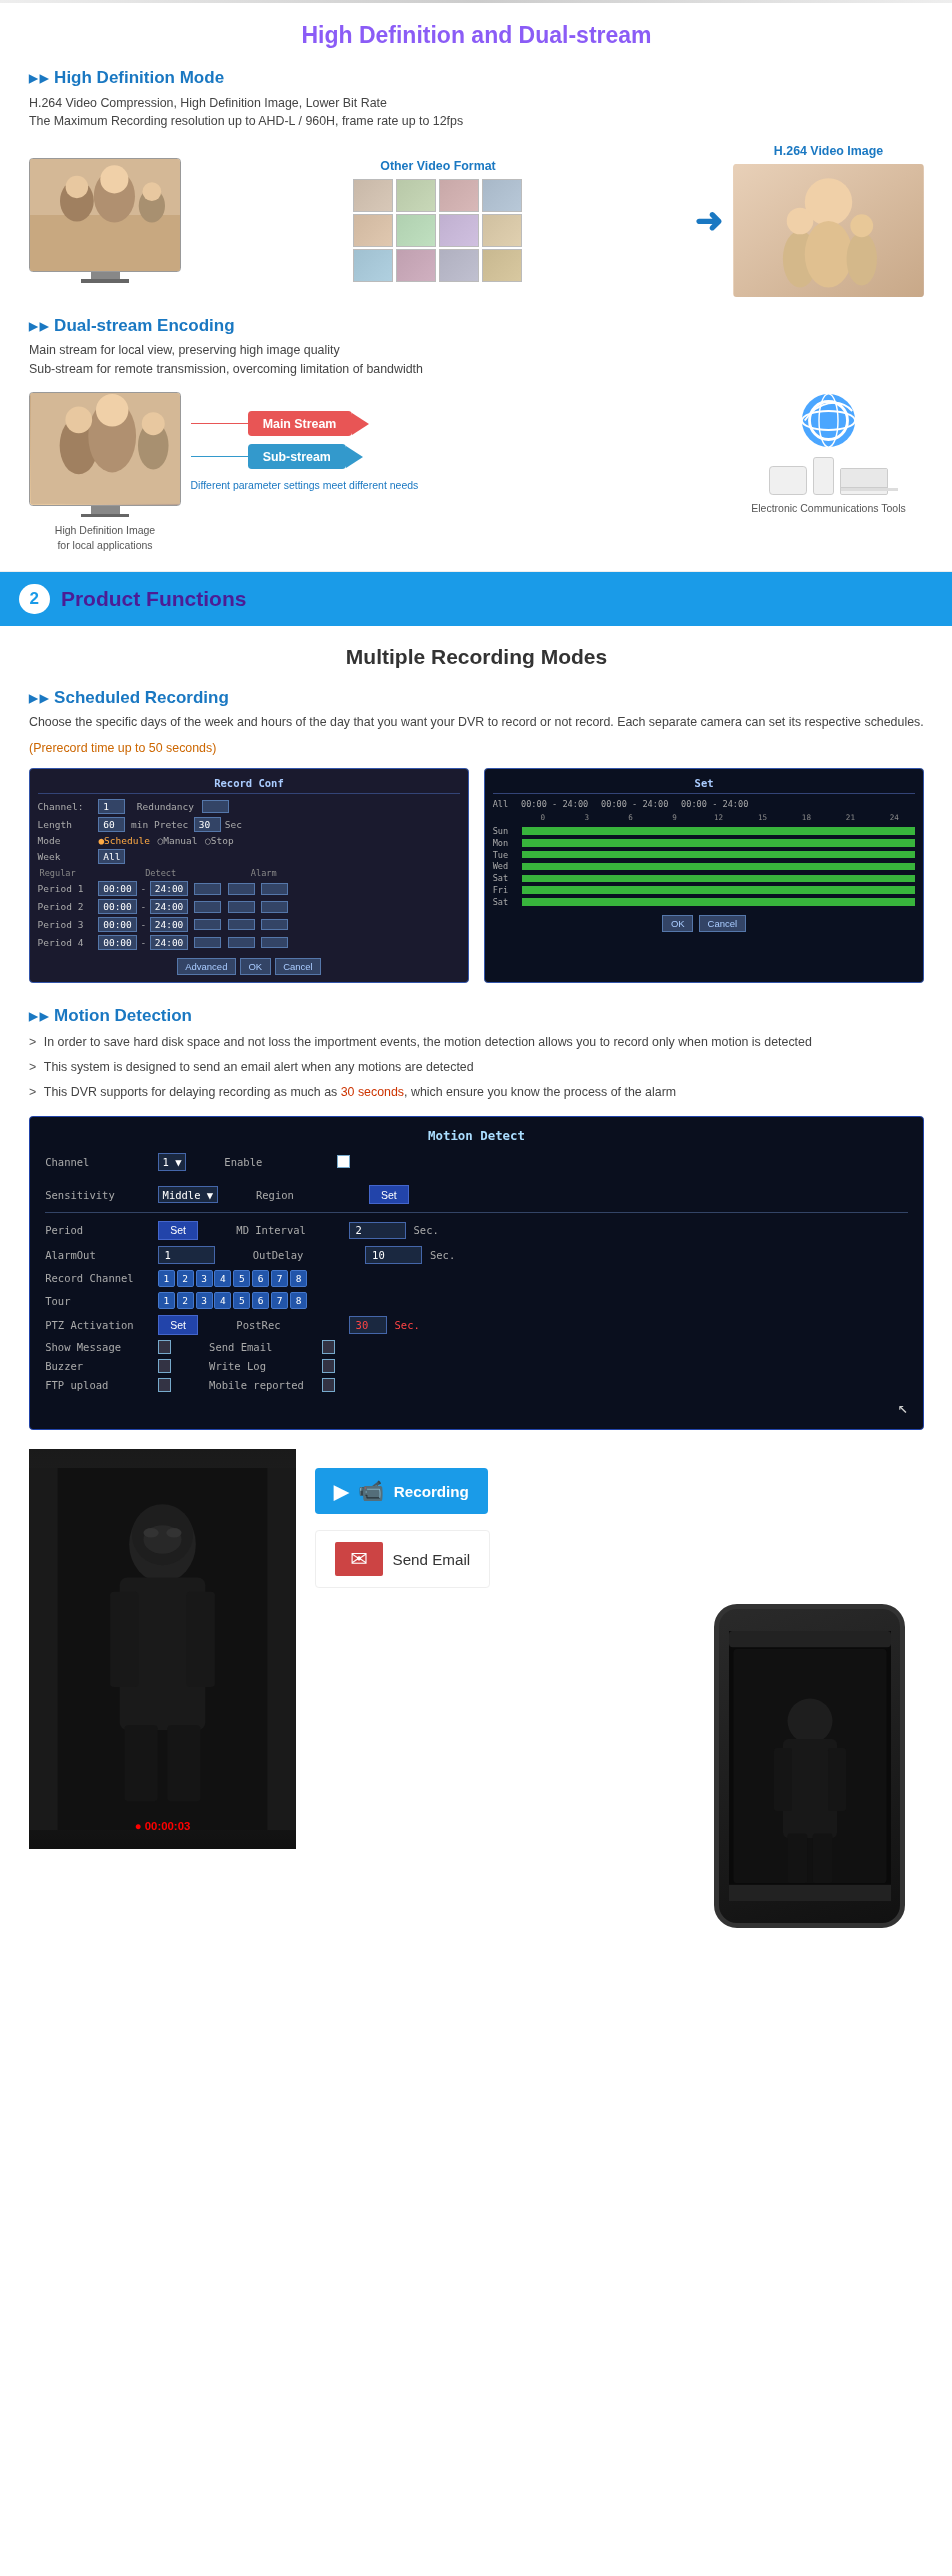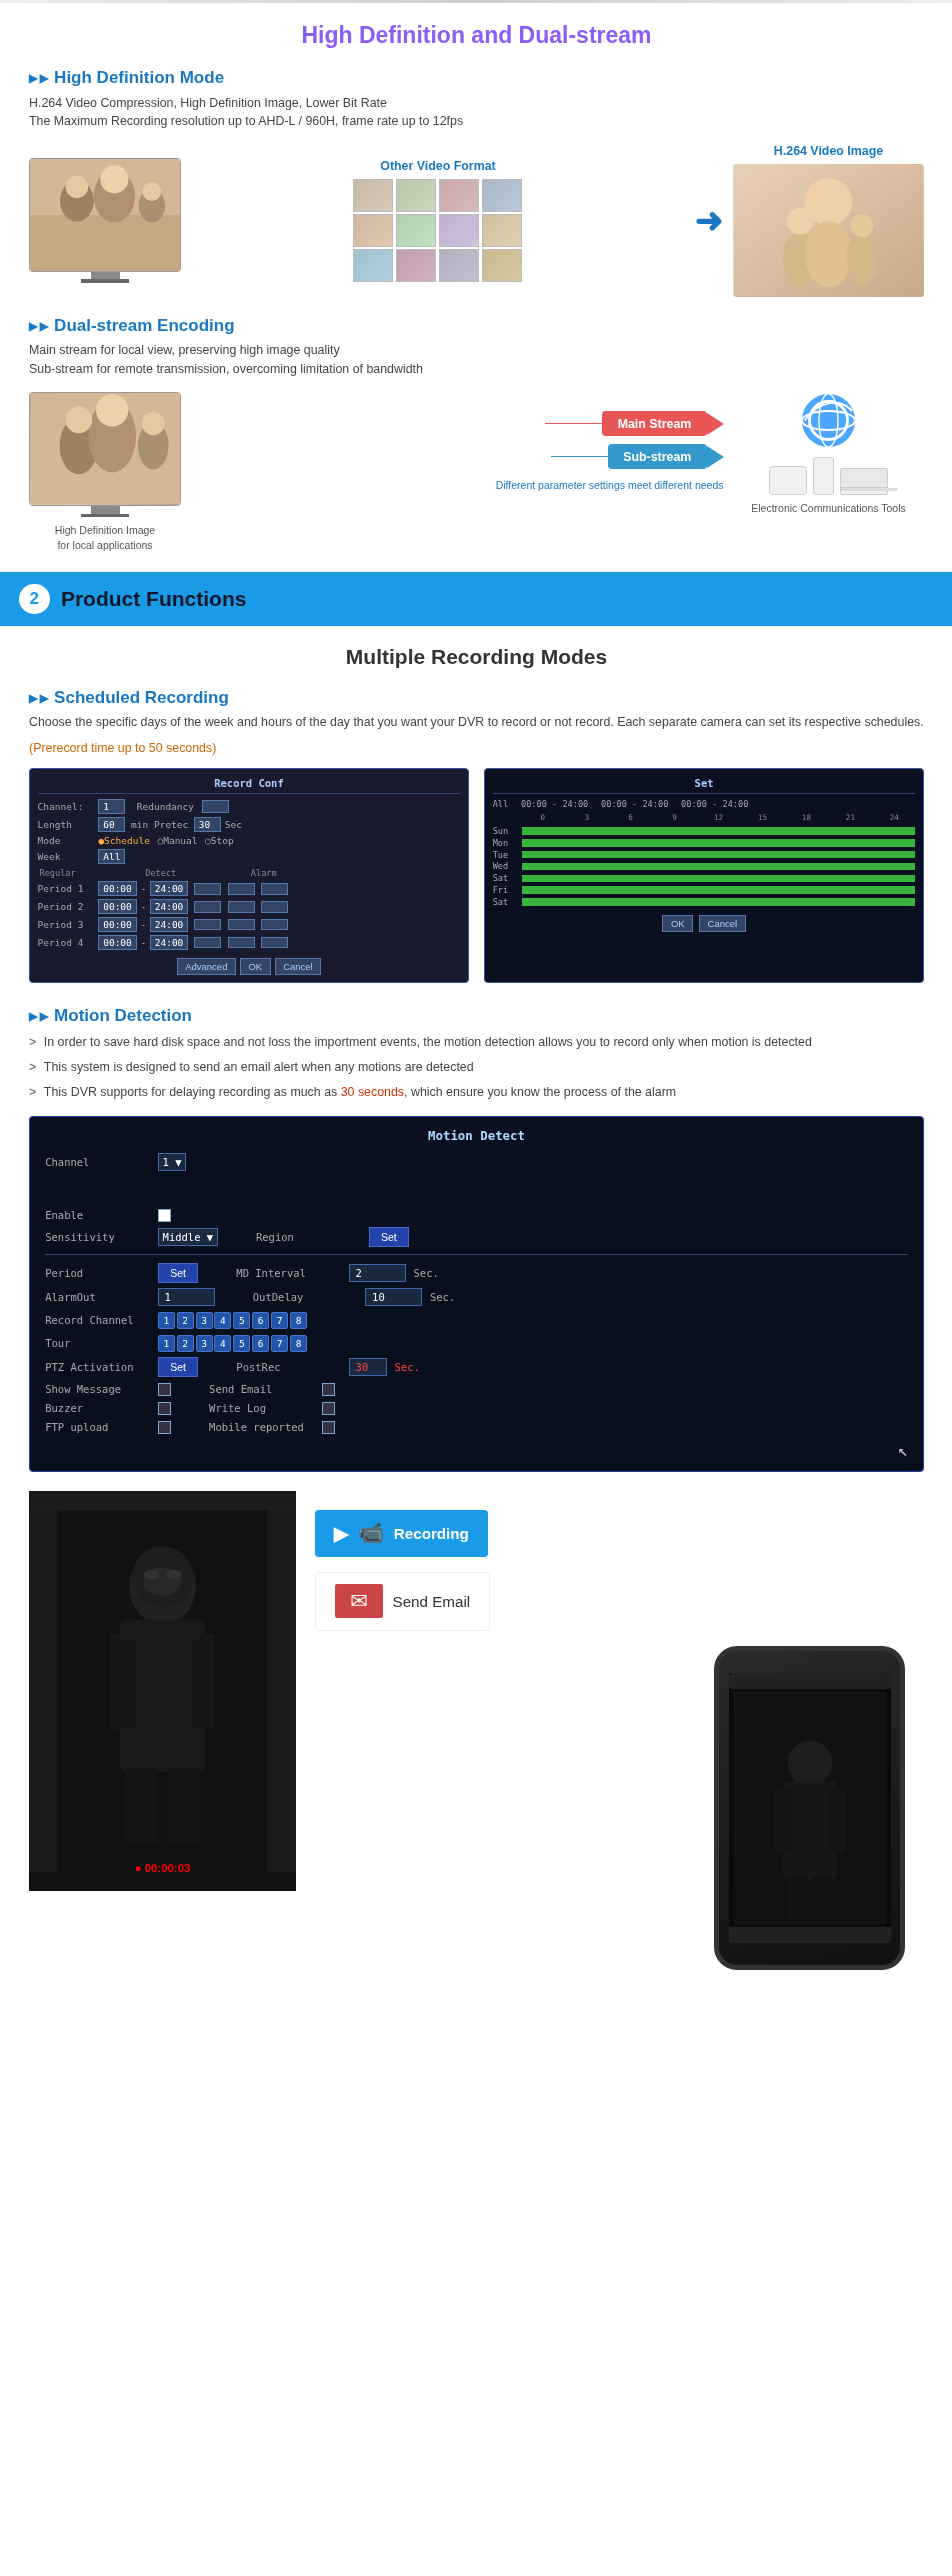--- a/index.html
+++ b/index.html
@@ -160,21 +160,21 @@
     .local-monitor-label {
       font-size: 10.5px;
       color: #555;
       margin-top: 5.7px;
       line-height: 1.4;
     }
 
     .stream-arrows {
       display: flex;
       flex-direction: column;
-      align-items: flex-end;
+      align-items: flex-start;
       justify-content: center;
       flex: 1;
       gap: 3.8px;
       padding-top: 19px;
     }
     .stream-btn-main {
       background: #e85555;
       color: white;
       padding: 5.7px 15.2px;
       border-radius: 3.8px;
@@ -251,21 +251,21 @@
       height: 30.5px;
       border-radius: 50%;
       display: flex;
       align-items: center;
       justify-content: center;
       font-size: 17px;
       font-weight: bold;
       flex-shrink: 0;
     }
     .section-header-title {
-      color: #0f172a;
+      color: #4c1d95;
       font-size: 21px;
       font-weight: bold;
     }
 
     .section2-content {
       padding: 19px 29px;
     }
     .recording-modes-title {
       text-align: center;
       font-size: 21px;
@@ -890,21 +890,21 @@
       </div>
       <div class="bullet-row">
         <span class="bullet-sym">&gt;</span>
         <span>This DVR supports for delaying recording as much as <span class="motion-highlight">30 seconds</span>, which ensure you know the process of the alarm</span>
       </div>
     </div>
 
     <div class="motion-screen">
       <div class="motion-screen-title">Motion Detect</div>
 
-      <div style="display:flex;gap:38px;margin-bottom:5px;flex-direction:column;">
+      <div style="display:flex;gap:38px;margin-bottom:14px;">
         <div style="display:flex;align-items:center;gap:7.6px;">
           <span class="motion-field-label">Channel</span>
           <span class="motion-dropdown">1 ▼</span>
         </div>
         <div style="display:flex;align-items:center;gap:7.6px;">
           <span class="motion-field-label">Enable</span>
           <span class="motion-checkbox checked"></span>
         </div>
       </div>
 

